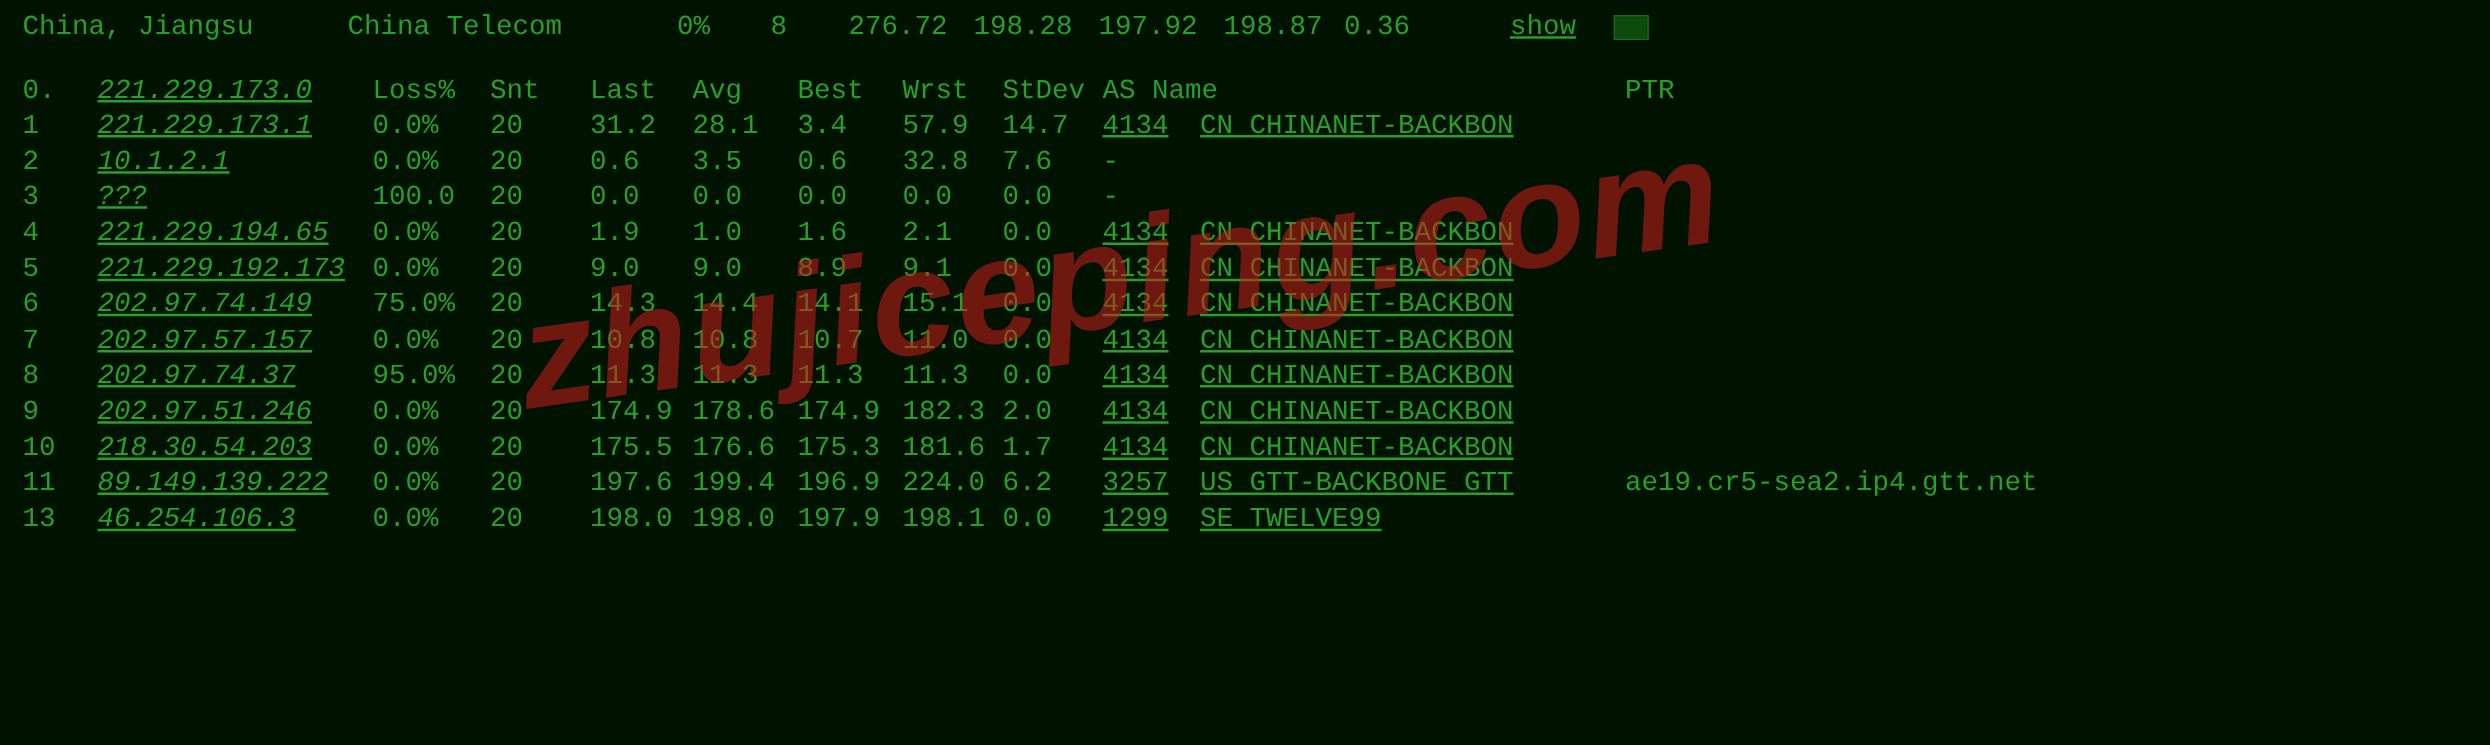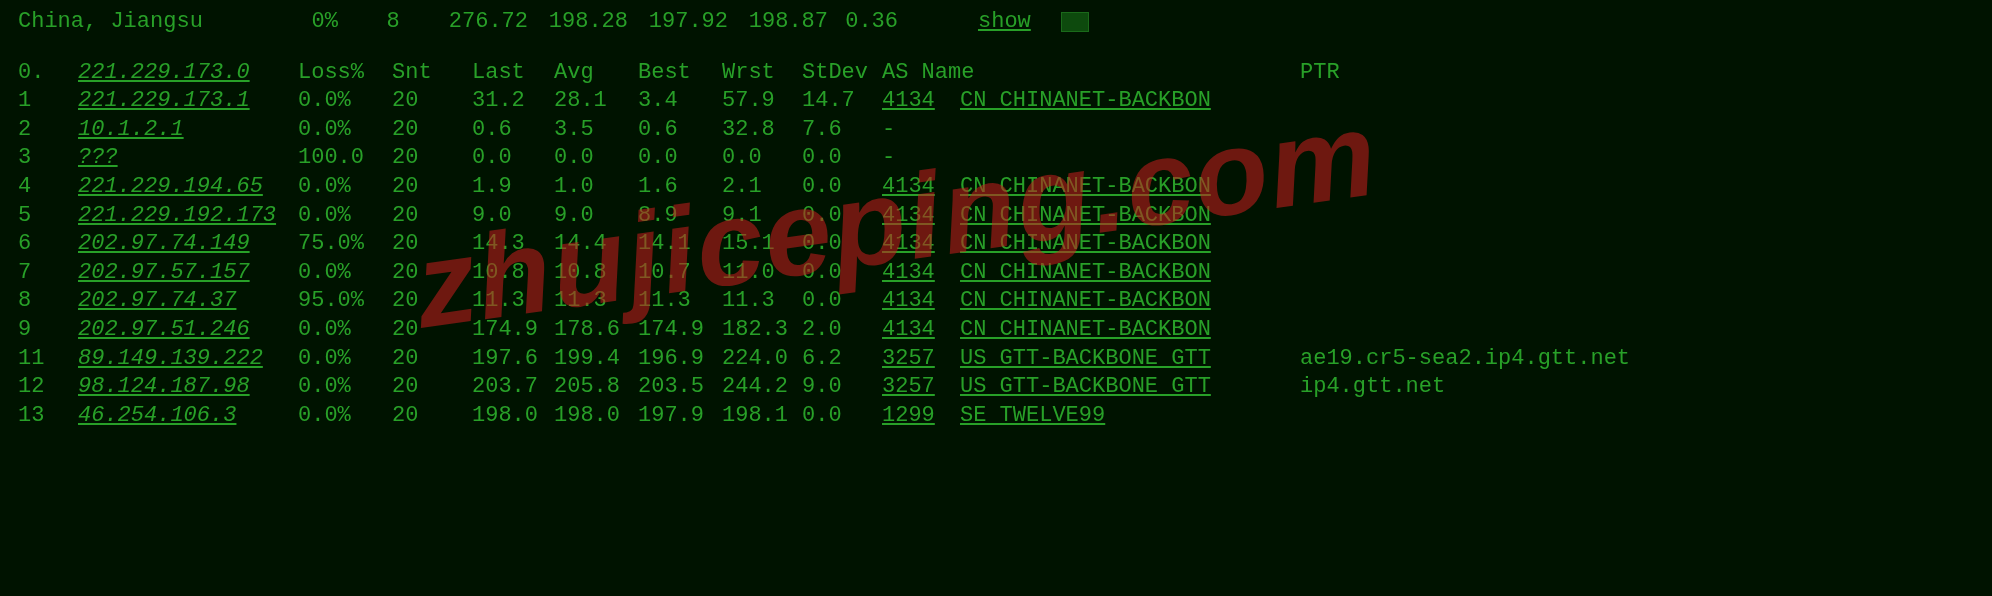--- a/index.html
+++ b/index.html
@@ -53,20 +53,21 @@
     user-select: none;
     letter-spacing: 2px;
     white-space: nowrap;
   }
 </style>
 </head>
 <body>
 
 <div class="summary-row">
   <span class="loc">China, Jiangsu</span>
+  <span class="isp">China Telecom</span>
   <span class="pct">0%</span>
   <span class="cnt">8</span>
   <span class="t">276.72</span>
   <span class="t">198.28</span>
   <span class="t">197.92</span>
   <span class="t">198.87</span>
   <span class="sd">0.36</span>
   <span class="show">show</span>
   <span class="block"></span>
 </div>
@@ -208,48 +209,48 @@
         <td class="c-last">174.9</td>
         <td class="c-avg">178.6</td>
         <td class="c-best">174.9</td>
         <td class="c-wrst">182.3</td>
         <td class="c-stdev">2.0</td>
         <td class="c-as"><span class="u">4134</span></td>
         <td class="c-asname"><span class="u">CN CHINANET-BACKBON</span></td>
         <td class="c-ptr"></td>
       </tr>
       <tr>
+        <td class="c-hop">10</td>
+        <td class="c-ip"><span>218.30.54.203</span></td>
+        <td class="c-loss">0.0%</td>
+        <td class="c-snt">20</td>
+        <td class="c-last">175.5</td>
+        <td class="c-avg">176.6</td>
+        <td class="c-best">175.3</td>
+        <td class="c-wrst">181.6</td>
+        <td class="c-stdev">1.7</td>
+        <td class="c-as"><span class="u">4134</span></td>
+        <td class="c-asname"><span class="u">CN CHINANET-BACKBON</span></td>
+        <td class="c-ptr"></td>
+      </tr>
+      <tr>
         <td class="c-hop">11</td>
         <td class="c-ip"><span>89.149.139.222</span></td>
         <td class="c-loss">0.0%</td>
         <td class="c-snt">20</td>
         <td class="c-last">197.6</td>
         <td class="c-avg">199.4</td>
         <td class="c-best">196.9</td>
         <td class="c-wrst">224.0</td>
         <td class="c-stdev">6.2</td>
         <td class="c-as"><span class="u">3257</span></td>
         <td class="c-asname"><span class="u">US GTT-BACKBONE GTT</span></td>
         <td class="c-ptr">ae19.cr5-sea2.ip4.gtt.net</td>
       </tr>
       <tr>
-        <td class="c-hop">12</td>
-        <td class="c-ip"><span>98.124.187.98</span></td>
-        <td class="c-loss">0.0%</td>
-        <td class="c-snt">20</td>
-        <td class="c-last">203.7</td>
-        <td class="c-avg">205.8</td>
-        <td class="c-best">203.5</td>
-        <td class="c-wrst">244.2</td>
-        <td class="c-stdev">9.0</td>
-        <td class="c-as"><span class="u">3257</span></td>
-        <td class="c-asname"><span class="u">US GTT-BACKBONE GTT</span></td>
-        <td class="c-ptr">ip4.gtt.net</td>
-      </tr>
-      <tr>
         <td class="c-hop">13</td>
         <td class="c-ip"><span>46.254.106.3</span></td>
         <td class="c-loss">0.0%</td>
         <td class="c-snt">20</td>
         <td class="c-last">198.0</td>
         <td class="c-avg">198.0</td>
         <td class="c-best">197.9</td>
         <td class="c-wrst">198.1</td>
         <td class="c-stdev">0.0</td>
         <td class="c-as"><span class="u">1299</span></td>

